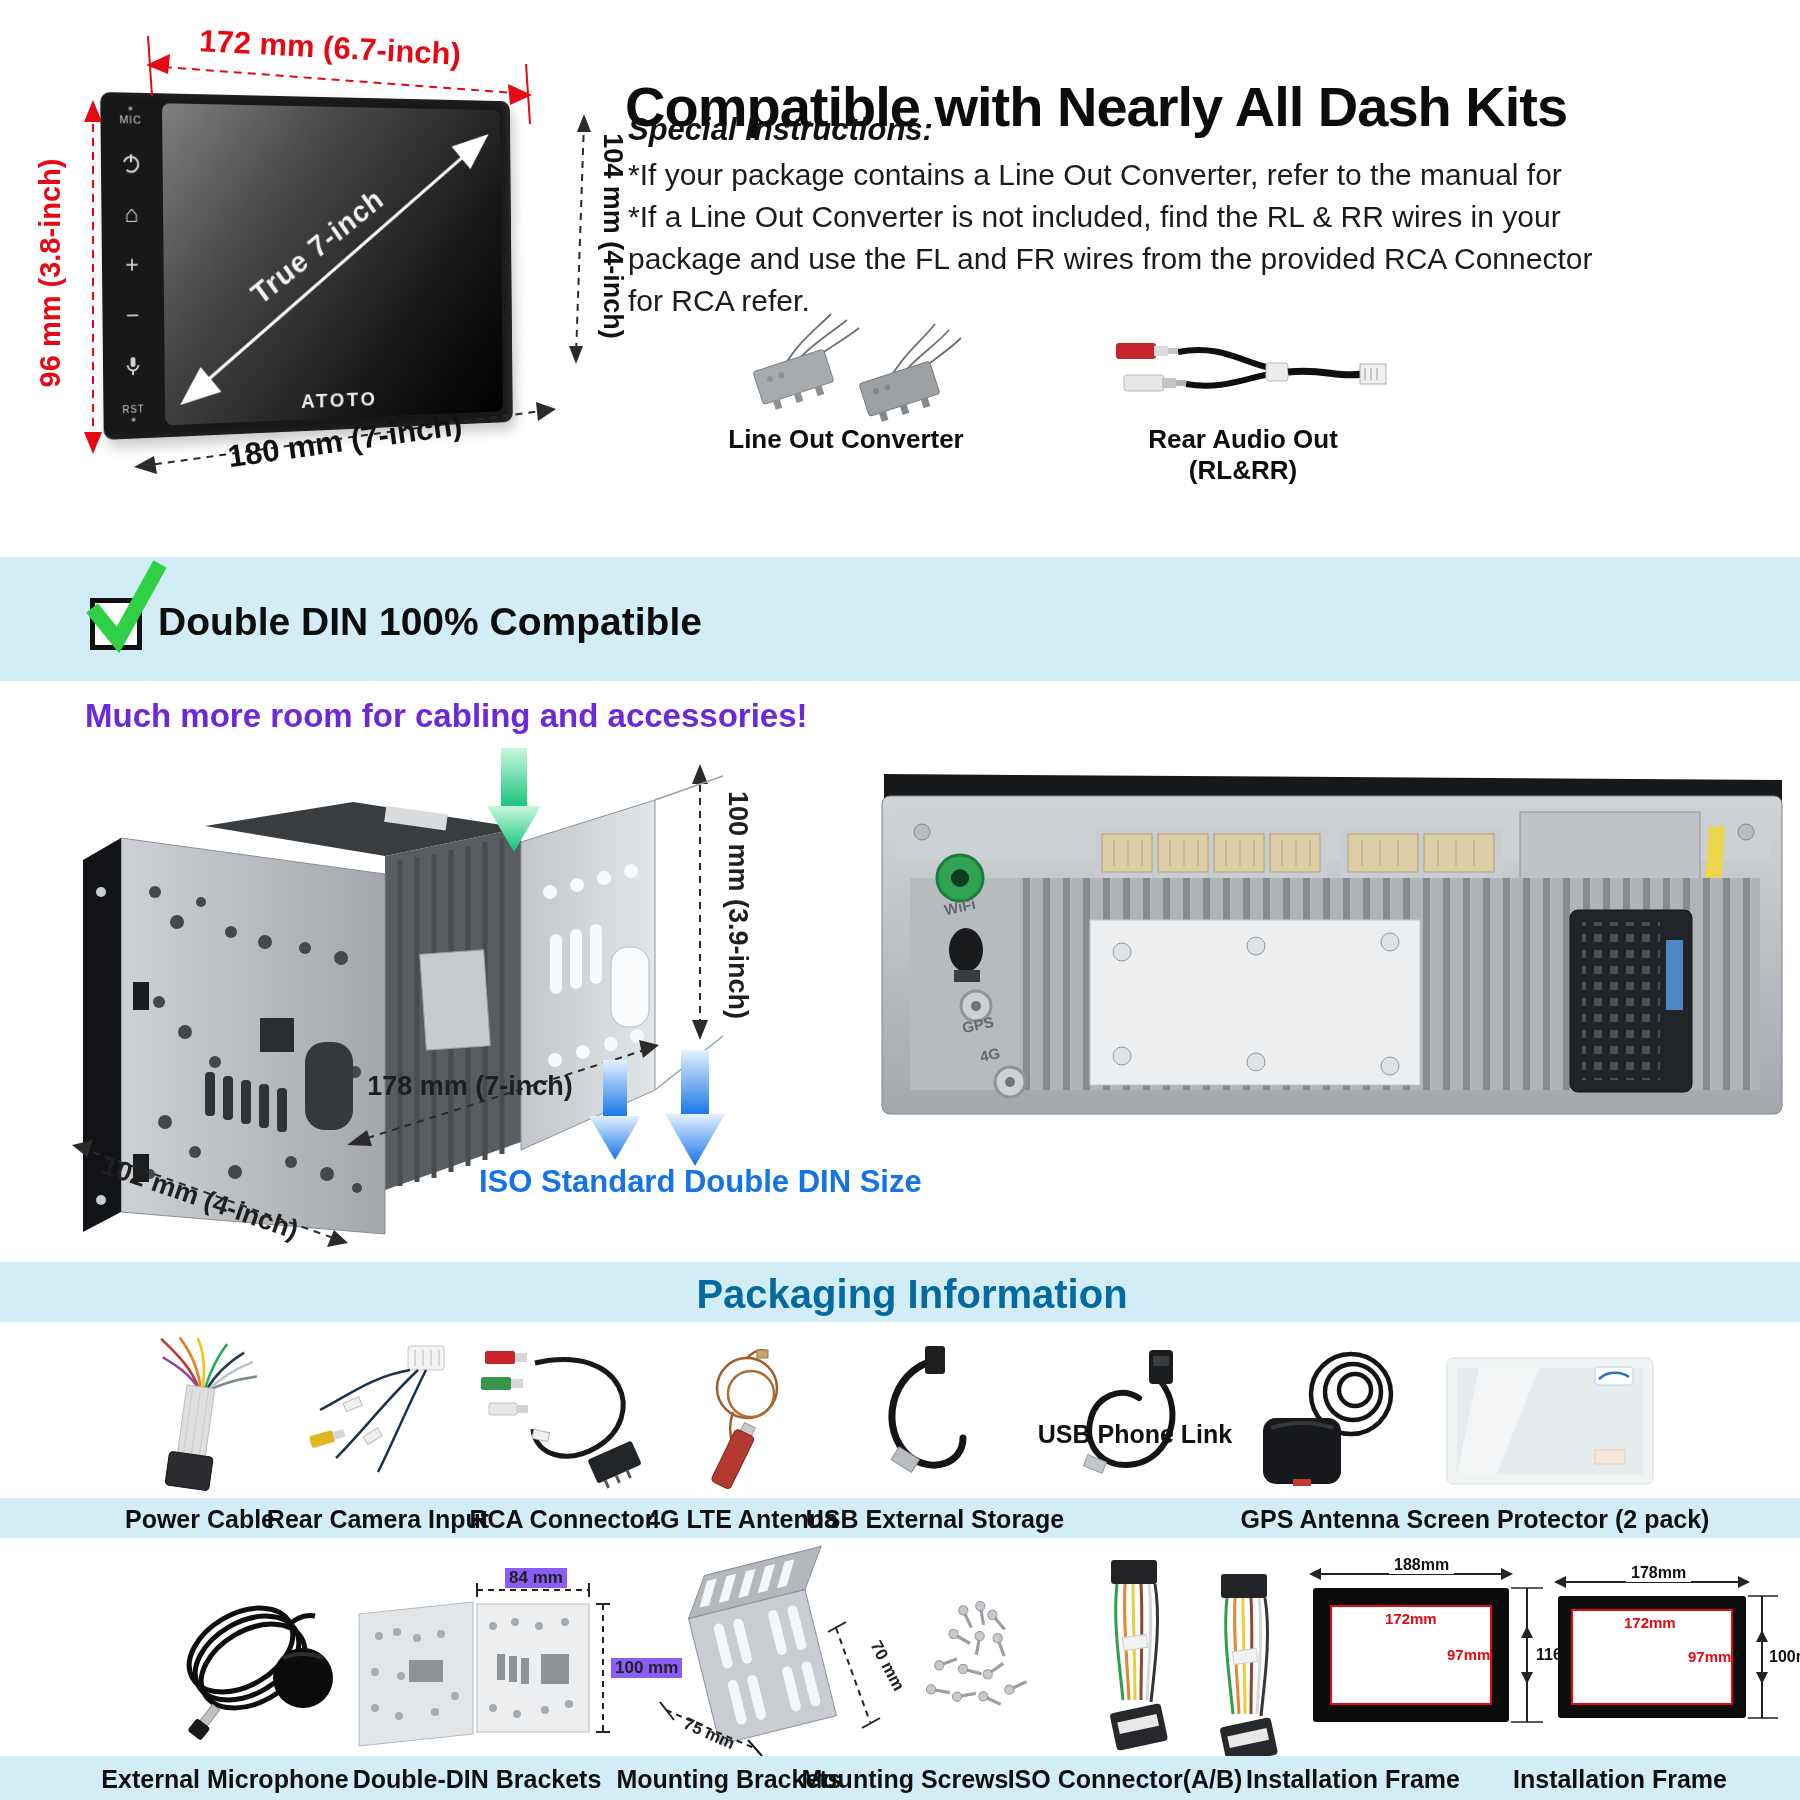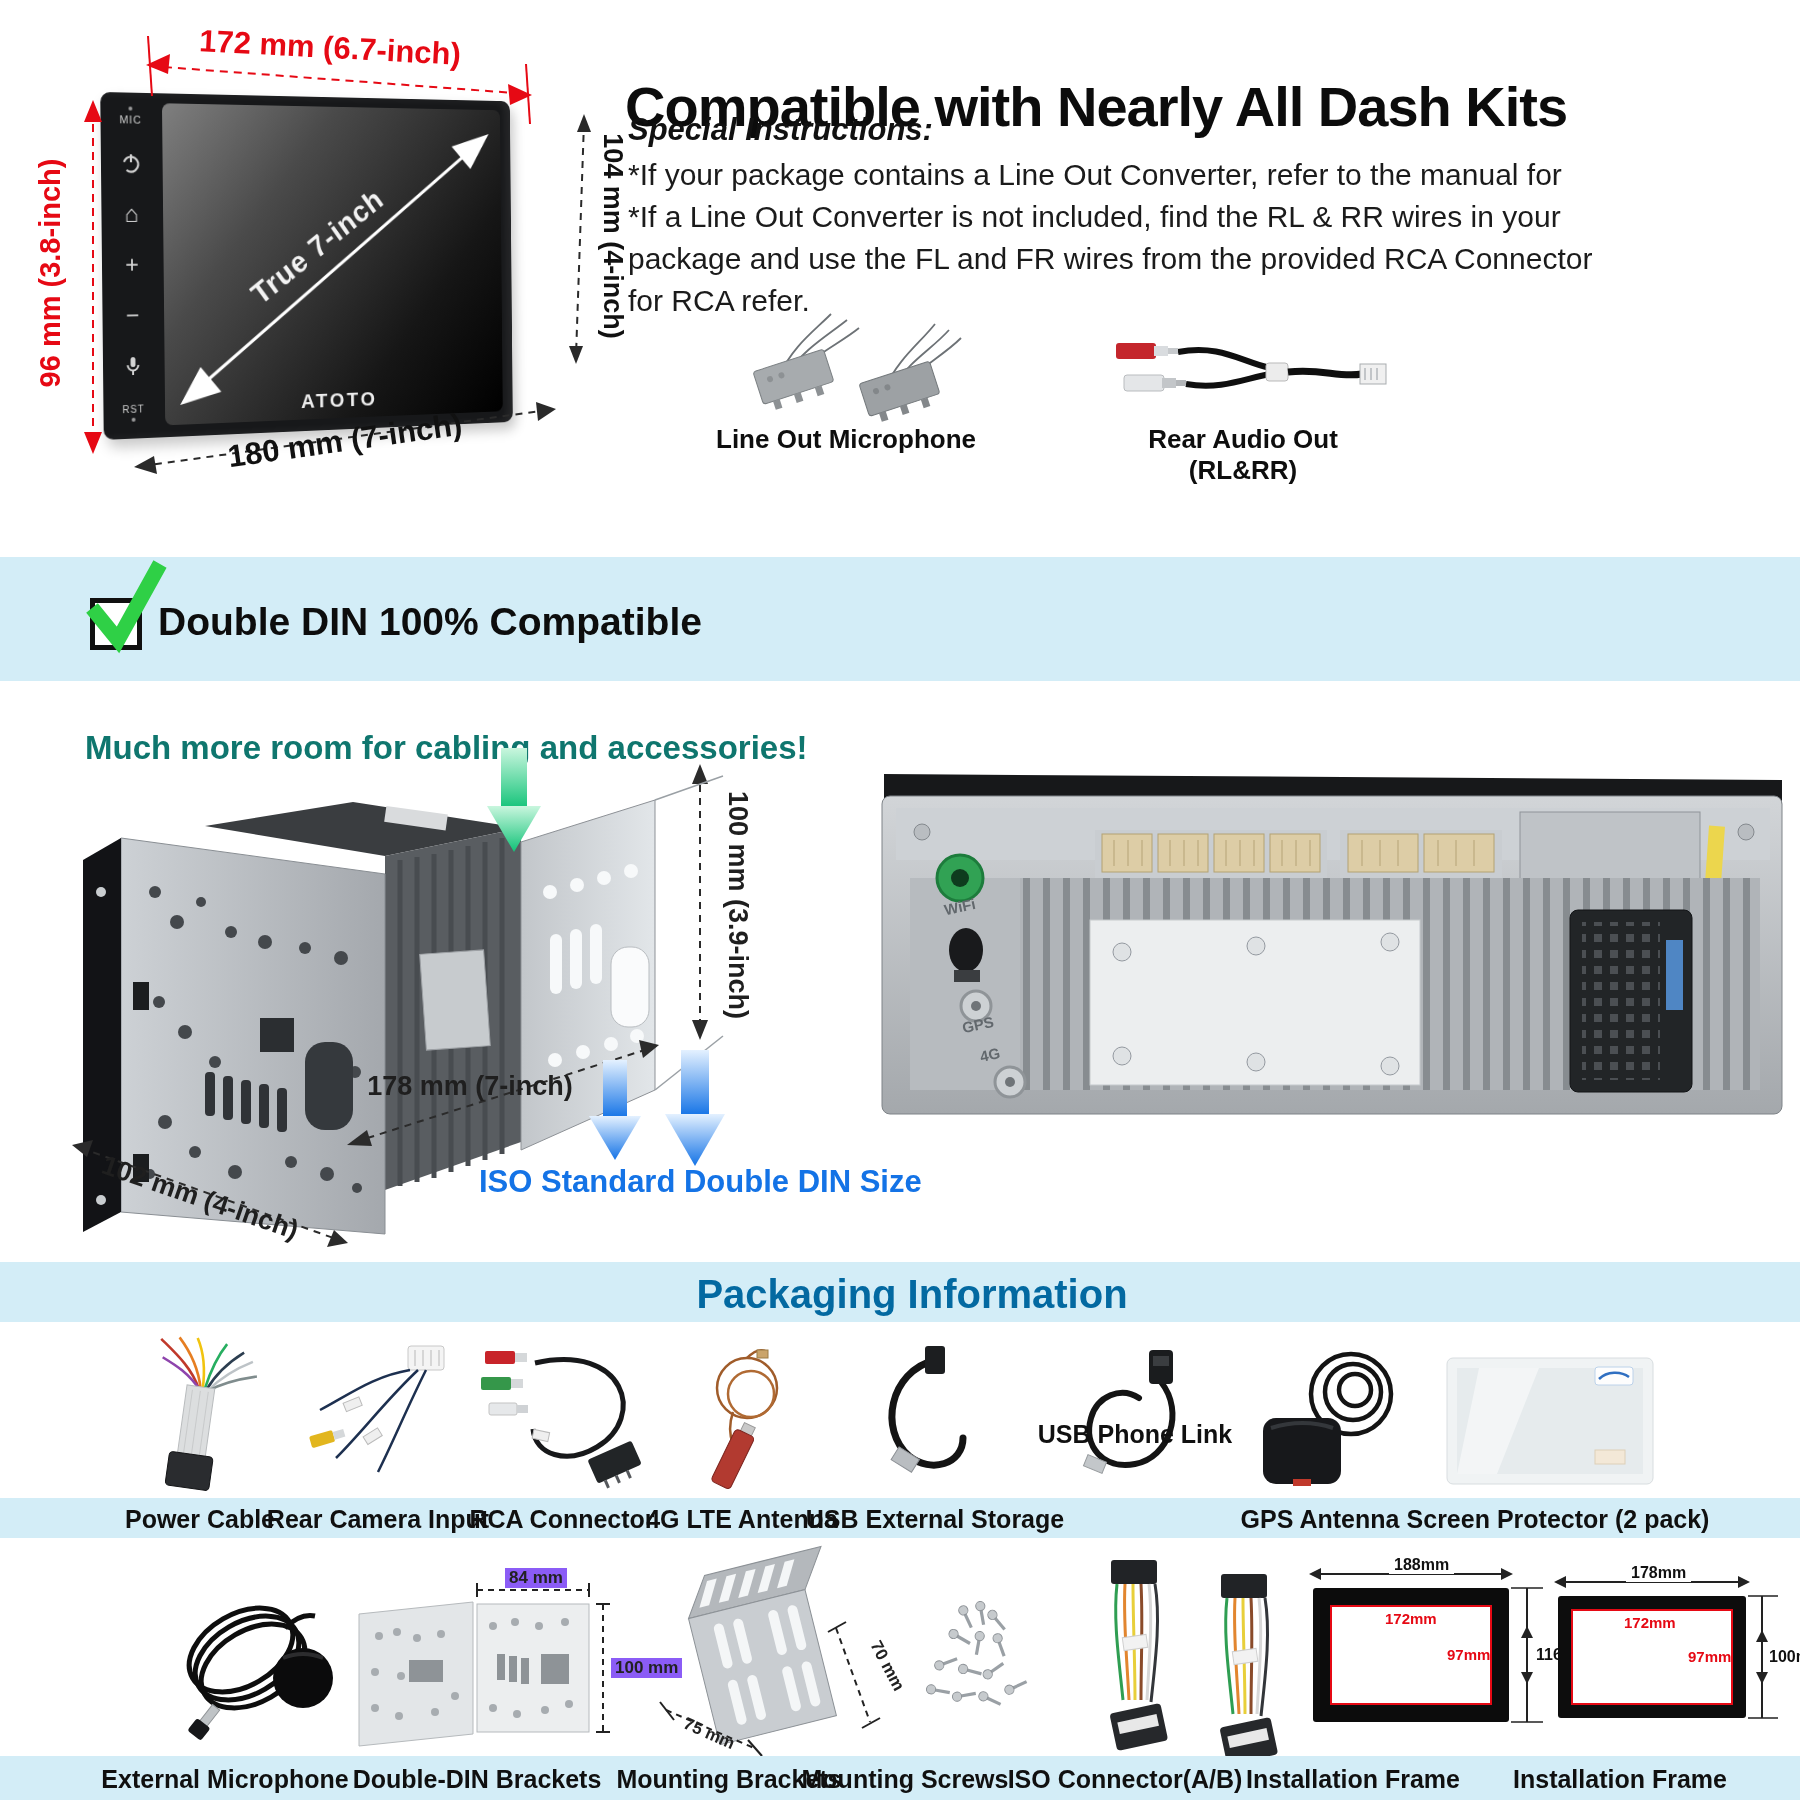--- a/index.html
+++ b/index.html
@@ -29,21 +29,21 @@
       letter-spacing:-1px;color:#0c0c0c;}
   .subtitle{position:absolute;left:628px;top:112px;font-size:31px;font-weight:bold;font-style:italic;color:#111;}
   .paras{position:absolute;left:628px;top:154px;width:1170px;font-size:30px;line-height:42px;color:#1b1b1b;}
   .paras span{display:block;}
   .figlabel{position:absolute;transform:translateX(-50%);font-size:26px;font-weight:bold;color:#0e0e0e;white-space:nowrap;}
   
   .din-band{top:557px;height:124px;}
   .checkbox{position:absolute;left:90px;top:598px;width:42px;height:42px;border:5px solid #101010;background:#fff;}
   .din-label{position:absolute;left:158px;top:600px;font-size:39px;font-weight:bold;color:#0d0d0d;}
   
-  .green-h{position:absolute;left:85px;top:697px;font-size:33px;font-weight:bold;color:#0f766e;margin-top:32px;}
+  .green-h{position:absolute;left:85px;top:697px;font-size:33px;font-weight:bold;color:#6d28d9;}
   .iso-note{position:absolute;left:479px;top:1164px;font-size:31px;font-weight:bold;color:#1473e6;}
   .cage-dim{position:absolute;font-size:27px;font-weight:bold;color:#1f1f1f;white-space:nowrap;transform:translate(-50%,-50%);}
   .port-label{position:absolute;font-size:15px;font-weight:bold;color:#62686d;transform:rotate(-12deg);}
   
   .pkg-band{top:1262px;height:60px;}
   .pkg-title{position:absolute;left:912px;top:1272px;transform:translateX(-50%);
              font-size:40px;font-weight:bold;color:#0369a1;white-space:nowrap;}
   .strip1{top:1498px;height:40px;}
   .strip2{top:1756px;height:44px;}
   .item-label{position:absolute;transform:translateX(-50%);font-size:25px;font-weight:bold;
@@ -138,21 +138,21 @@
   </g>
   <g transform="translate(124,66) rotate(-18)">
     <rect width="74" height="34" rx="3" fill="#9da1a4" stroke="#74797c"></rect>
     <circle cx="14" cy="12" r="3" fill="#83878a"></circle>
       <circle cx="26" cy="12" r="3" fill="#83878a"></circle>
     <rect x="10" y="34" width="7" height="9" fill="#83878a"></rect>
       <rect x="32" y="34" width="7" height="9" fill="#83878a"></rect>
       <rect x="54" y="34" width="7" height="9" fill="#83878a"></rect>
   </g>
 </svg>
-<span class="figlabel" style="left:846px;top:424px">Line Out Microphone</span>
+<span class="figlabel" style="left:846px;top:424px">Line Out Converter</span>
 
 <svg style="left:1110px;top:330px;width:280px;height:95px" viewBox="0 0 280 95">
   <path d="M68,22 C110,14 132,32 160,38" stroke="#0f0f0f" stroke-width="6" fill="none"></path>
   <path d="M76,54 C112,60 136,48 160,44" stroke="#0f0f0f" stroke-width="6" fill="none"></path>
   <rect x="6" y="13" width="40" height="16" rx="3" fill="#c4262c"></rect>
   <rect x="44" y="16" width="14" height="10" fill="#d9dcdf"></rect>
     <rect x="58" y="18" width="10" height="6" fill="#c6c9cc"></rect>
   <rect x="14" y="45" width="40" height="16" rx="3" fill="#e4e6e8" stroke="#b9bcbf"></rect>
   <rect x="52" y="48" width="14" height="10" fill="#c3c6c9"></rect>
     <rect x="66" y="50" width="10" height="6" fill="#b3b6b9"></rect>

